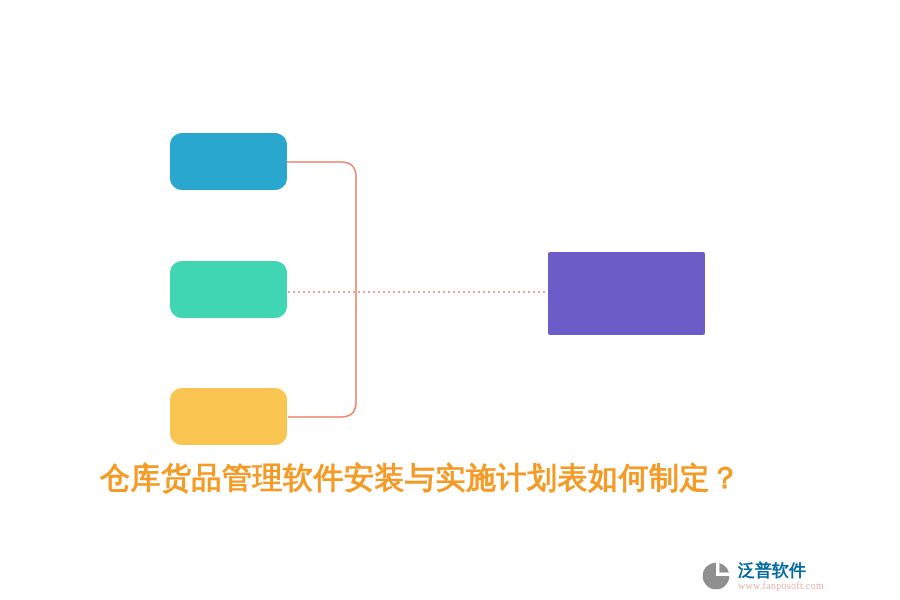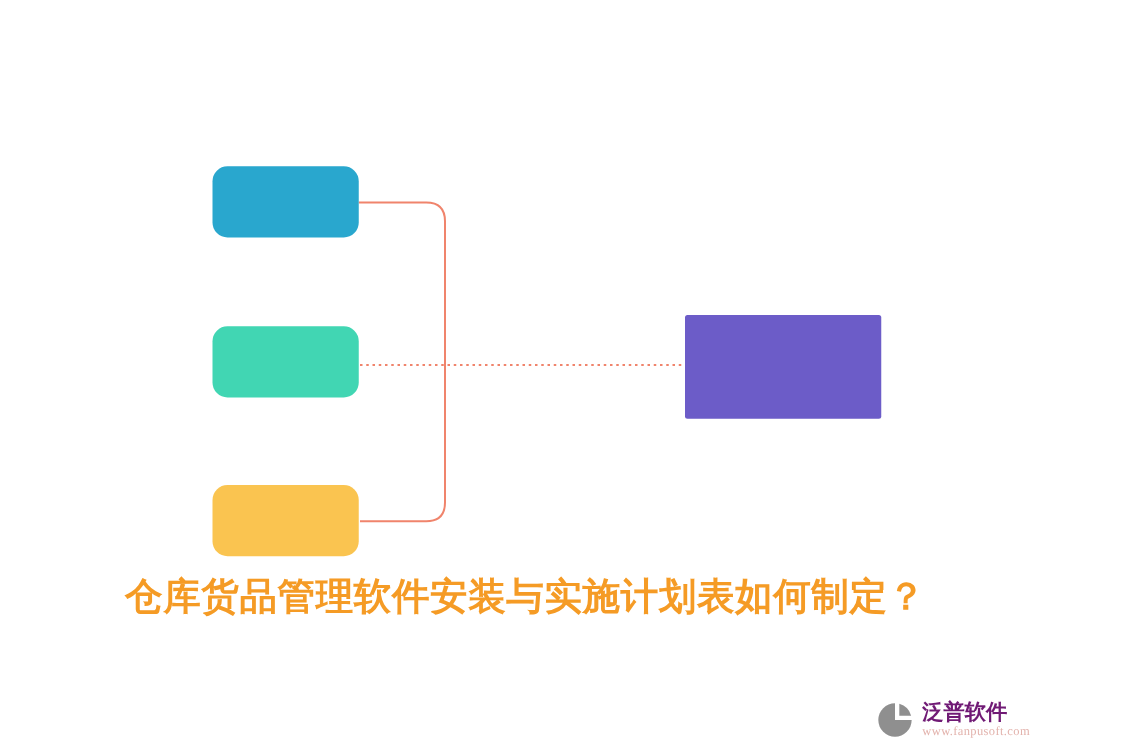--- a/index.html
+++ b/index.html
@@ -104,18 +104,18 @@
 
   <div class="title" style="color: rgb(245, 155, 37);">仓库货品管理软件安装与实施计划表如何制定？</div>
 
   <div class="watermark">
     <svg class="wm-icon" viewBox="0 0 24 24" xmlns="http://www.w3.org/2000/svg">
       <circle cx="12" cy="12" r="10" fill="#8F8F8F"></circle>
       <path d="M12 12 L12 -1 A13 13 0 0 1 25 12 Z" fill="#ffffff"></path>
       <path d="M14.6 2.3 A10.4 10.4 0 0 1 21.7 9.4 L14.6 9.4 Z" fill="#8F8F8F"></path>
     </svg>
     <div class="wm-text">
-      <div class="wm-brand" style="color: #701a75;">泛普软件</div>
+      <div class="wm-brand" style="color: #0369a1;">泛普软件</div>
       <div class="wm-url" style="color: rgb(227, 179, 173);">www.fanpusoft.com</div>
     </div>
   </div>
 
 </div>
 
 </body></html>

